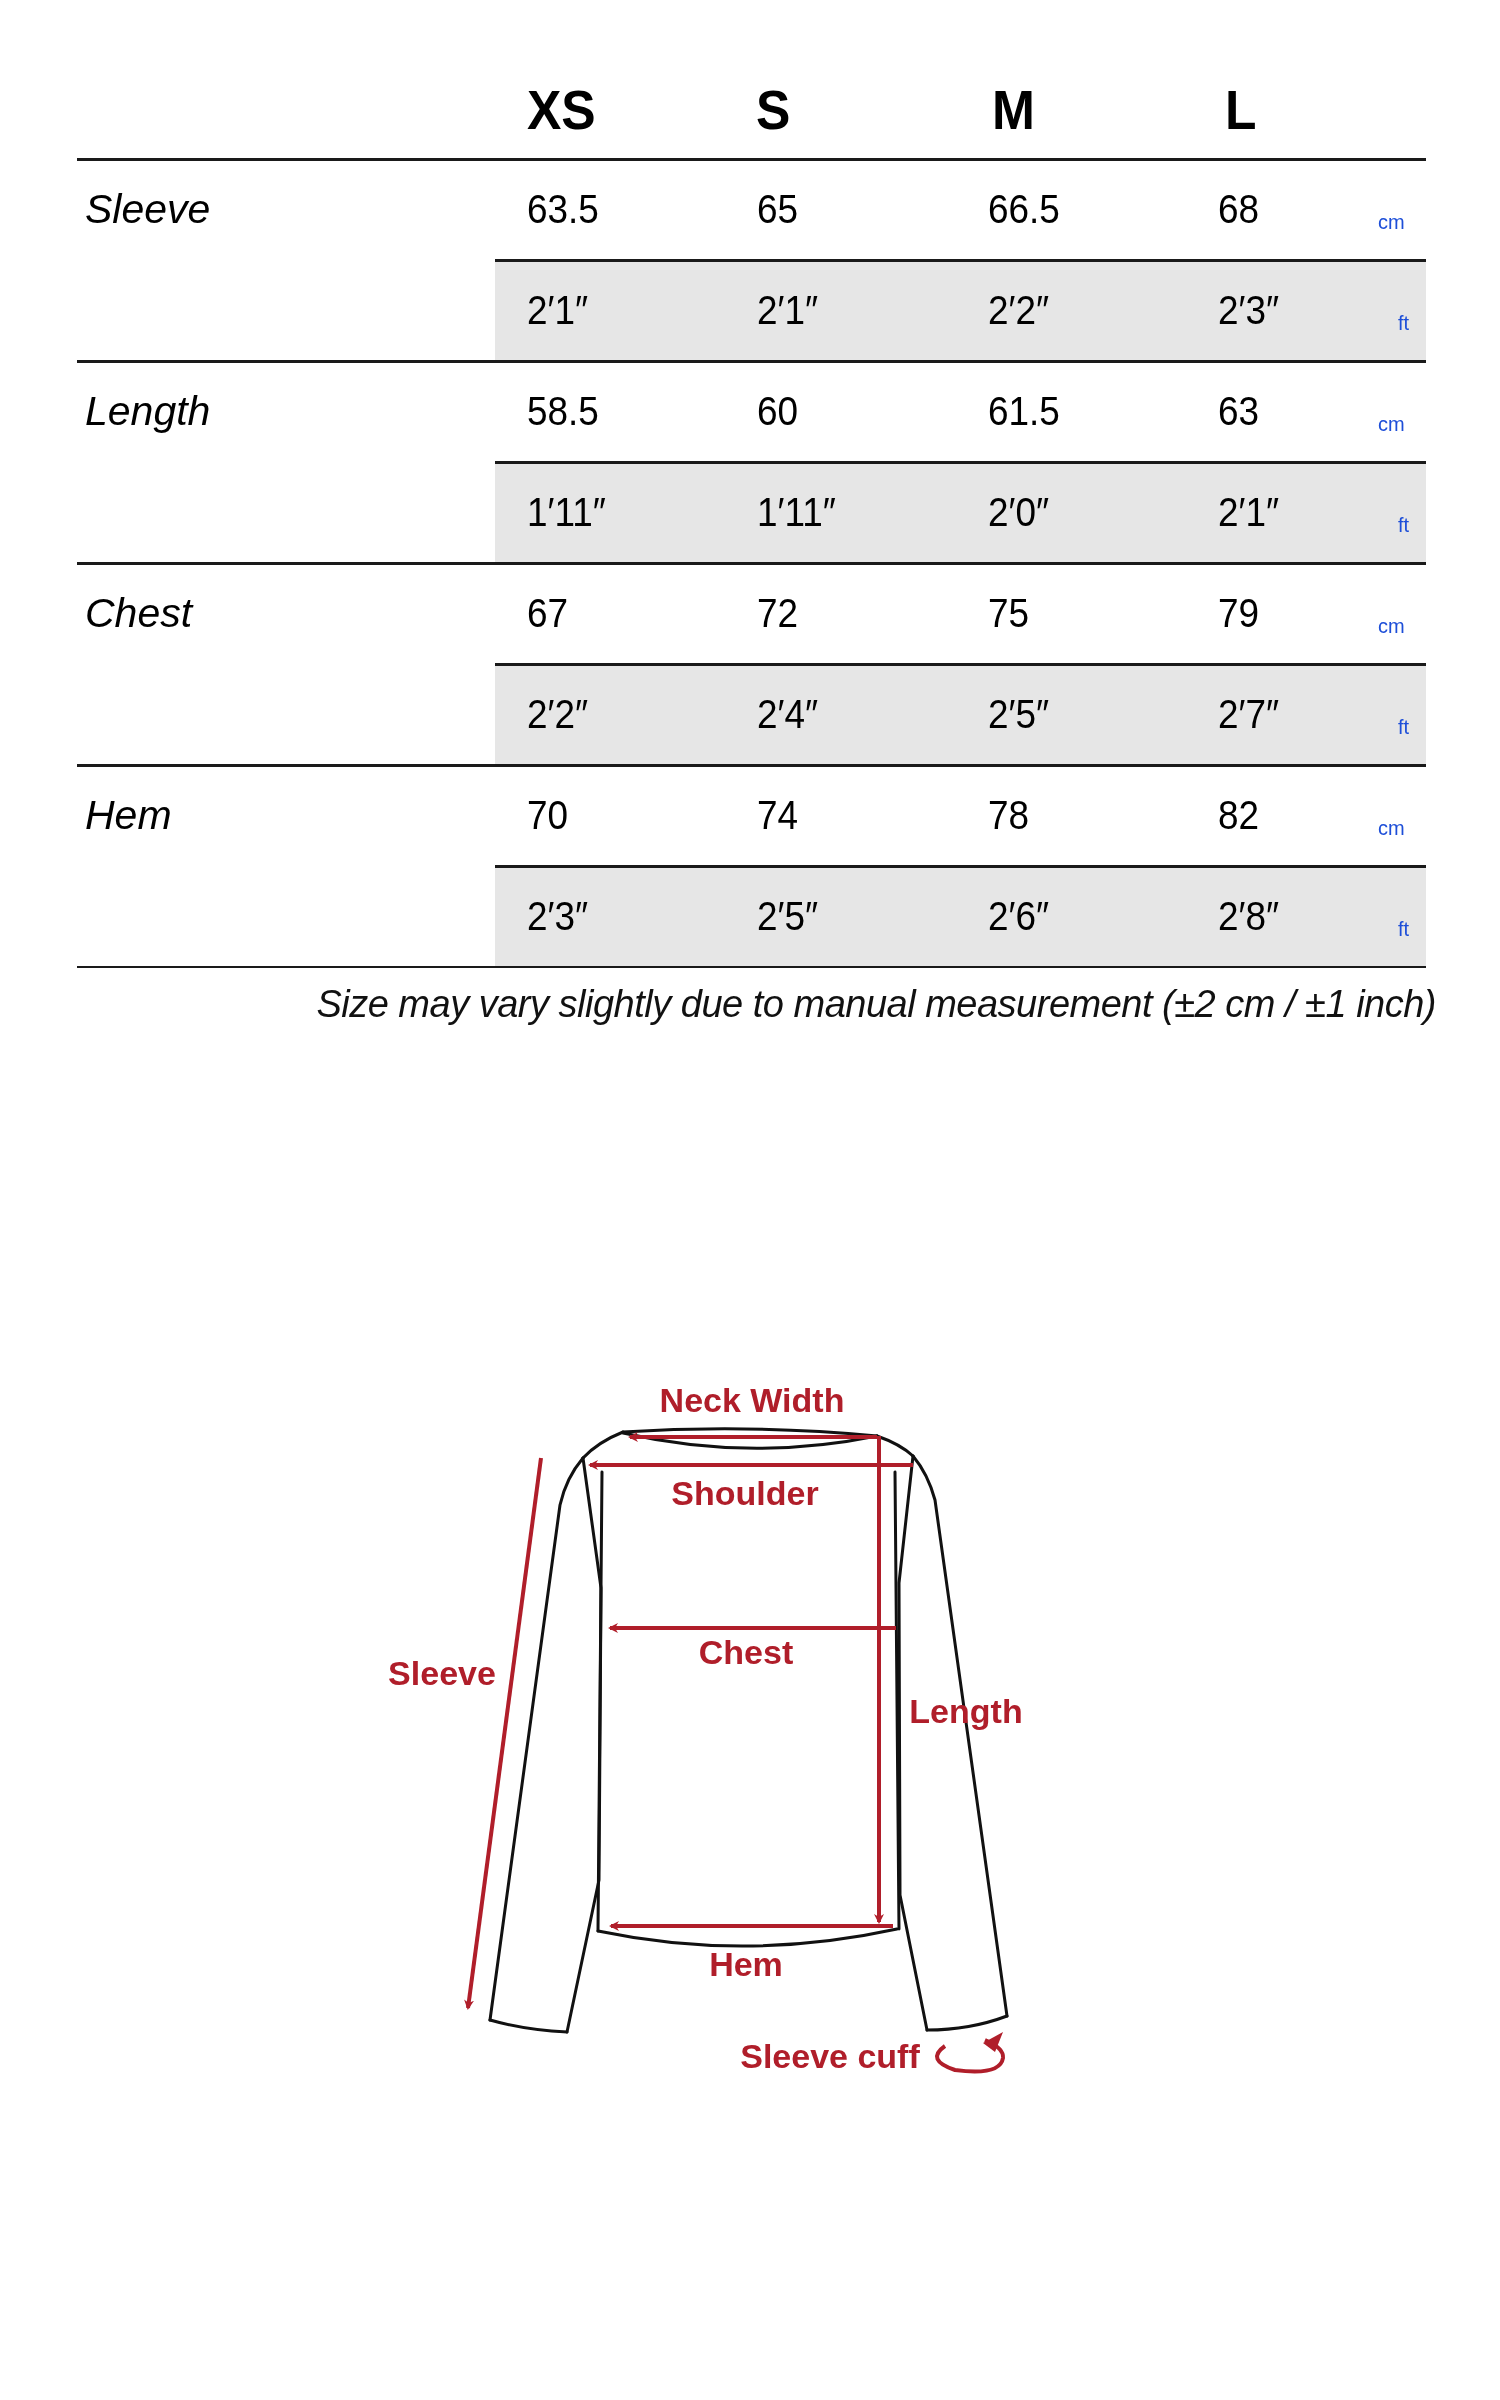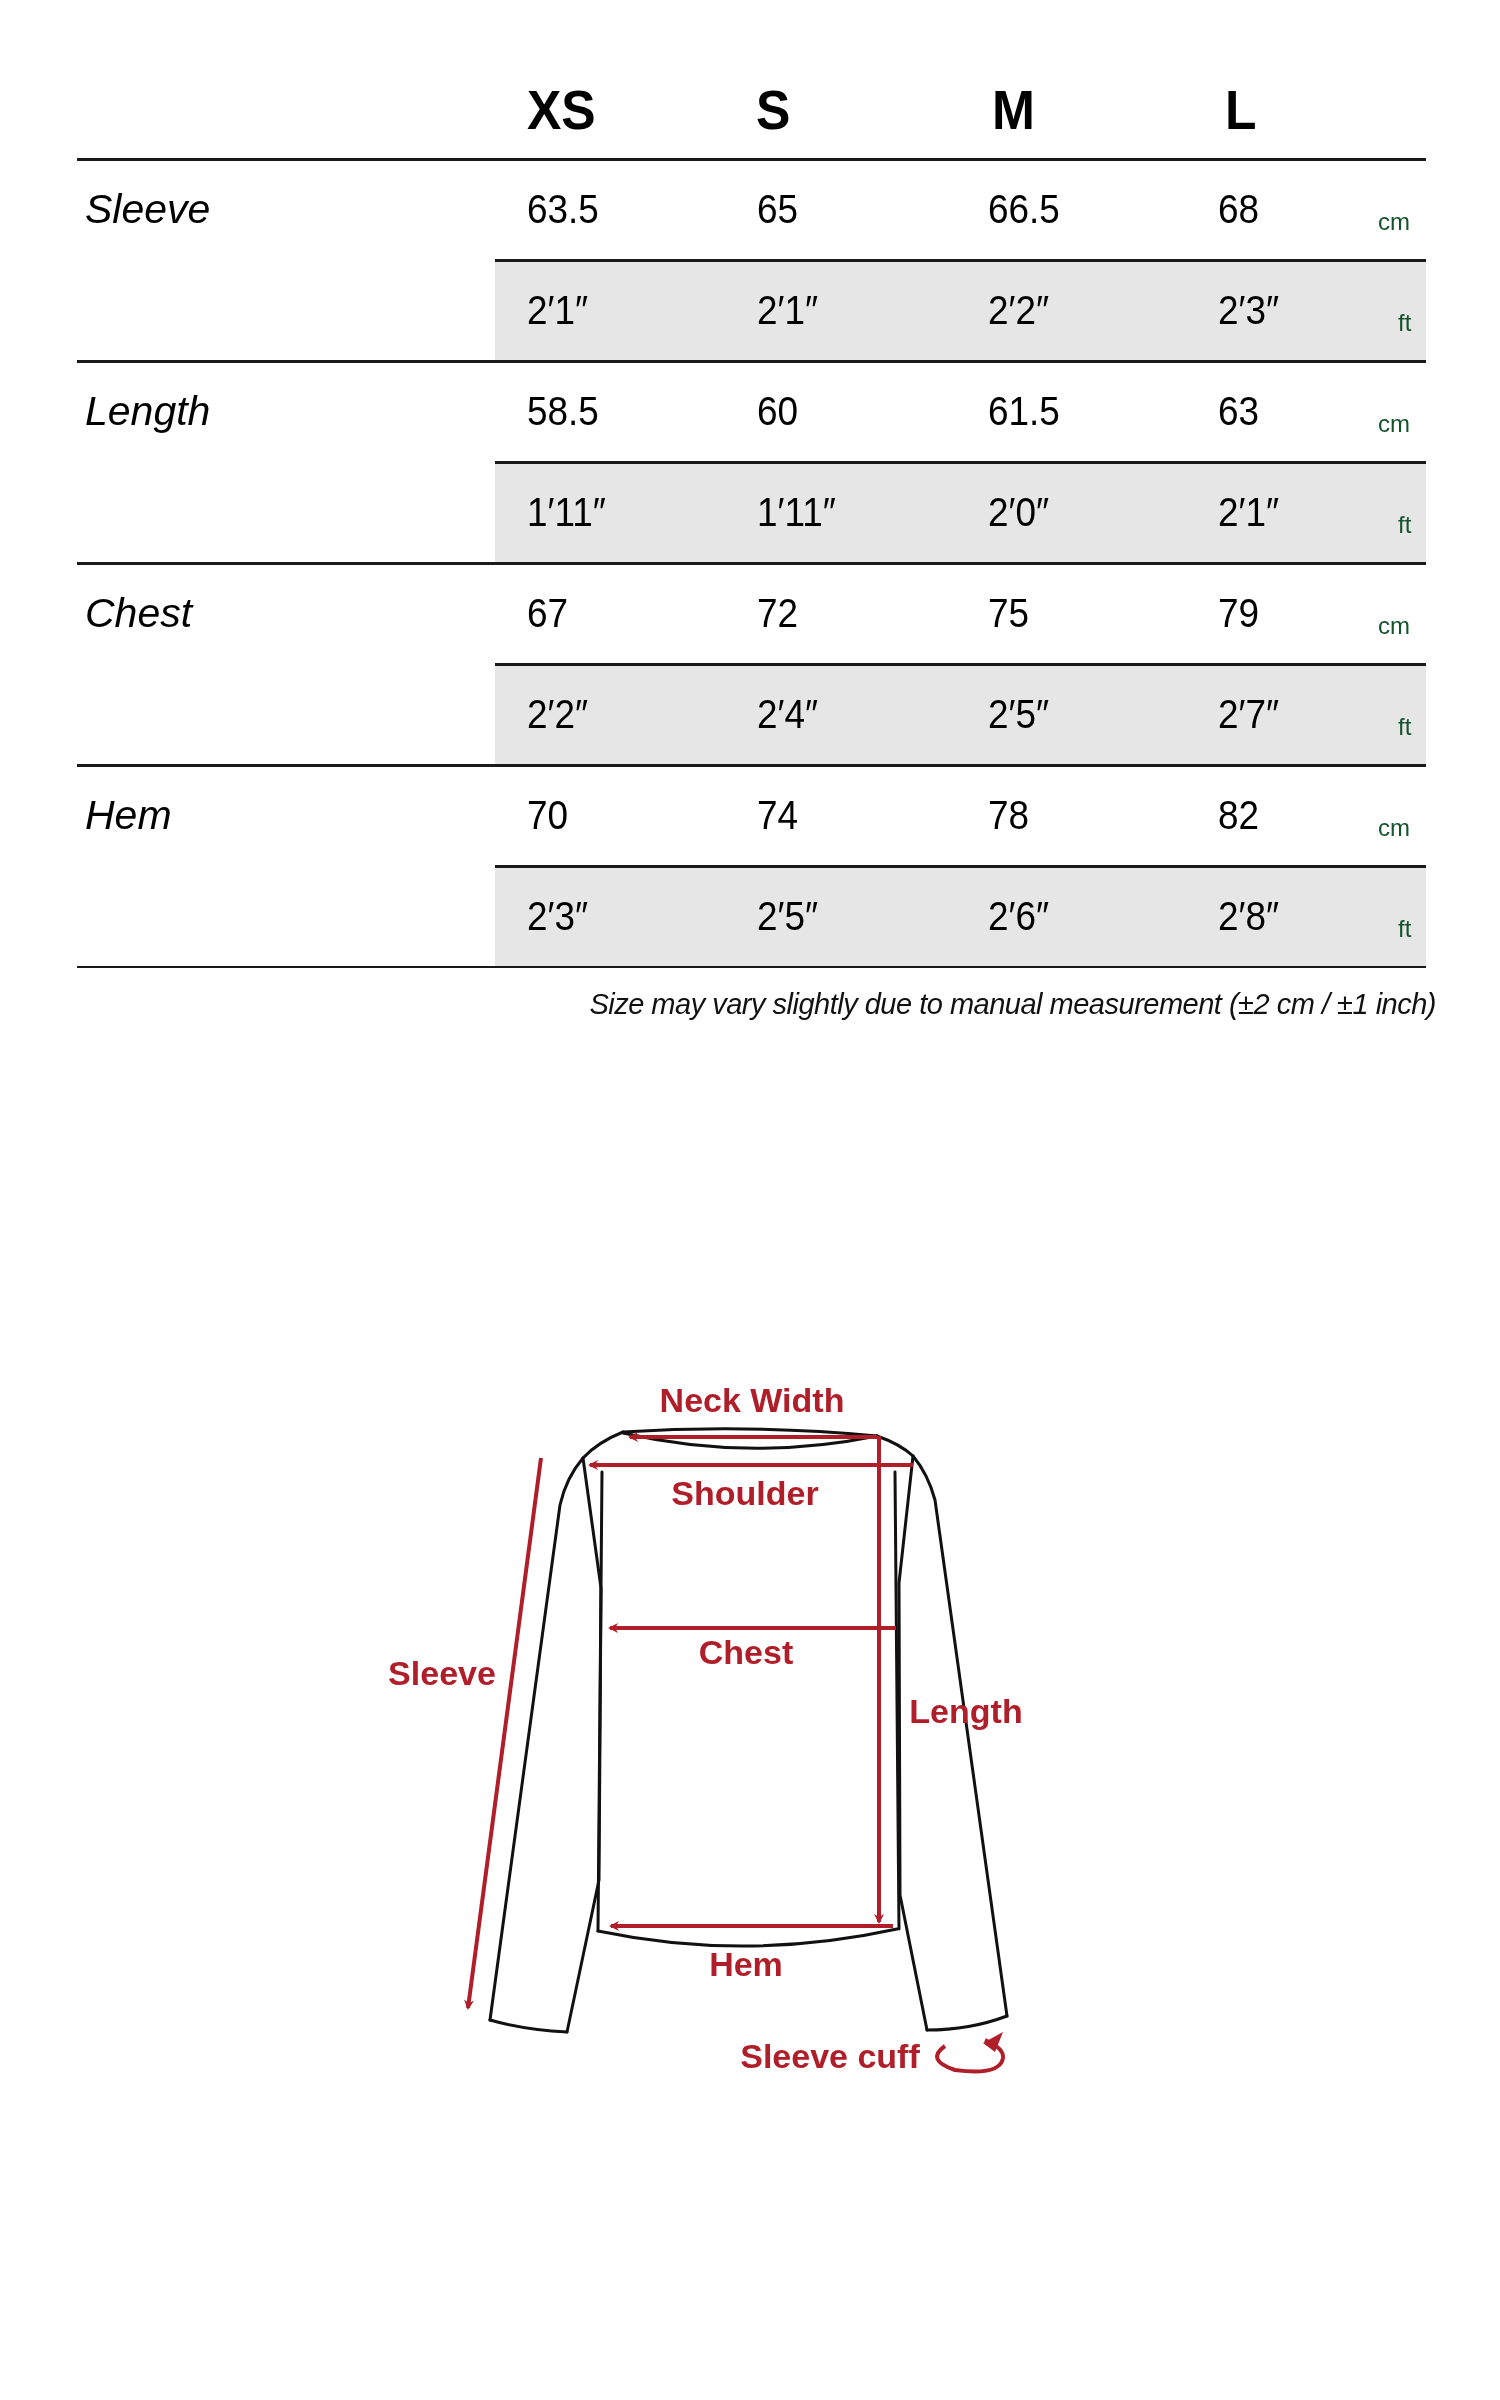--- a/index.html
+++ b/index.html
@@ -4,22 +4,22 @@
 <style>
   html, body { margin:0; padding:0; background:#ffffff; }
   body { width:1500px; height:2400px; position:relative; overflow:hidden; font-family:"Liberation Sans", sans-serif; color:#000; }
   .abs { position:absolute; }
   .size-header { position:absolute; top:82px; font-size:56px; font-weight:bold; line-height:56px; transform:scaleX(0.92); transform-origin:left top; }
   .hline { position:absolute; left:77px; width:1349px; height:3px; background:#1a1a1a; }
   .subline { position:absolute; left:495px; width:931px; height:3px; background:#1a1a1a; }
   .gray { position:absolute; left:495px; width:931px; height:98px; background:#e6e6e6; }
   .mlabel { position:absolute; left:85px; font-size:41px; font-style:italic; line-height:41px; }
   .val { position:absolute; font-size:41px; line-height:41px; transform:scaleX(0.9); transform-origin:left top; }
-  .unit { position:absolute; font-size:24px; color:#14532d; line-height:24px;text-align:right; }
-  .note { position:absolute; right:64px; font-size:29px; font-style:italic; line-height:30px; color:#111; letter-spacing:-0.5px; }
+  .unit { position:absolute; font-size:20px; color:#1d4ed8; line-height:24px;text-align:right; }
+  .note { position:absolute; right:64px; font-size:38px; font-style:italic; line-height:30px; color:#111; letter-spacing:-0.5px; }
   svg text { font-family:"Liberation Sans", sans-serif; font-weight:bold; }
 </style>
 </head>
 <body>
 
 <div>
 
   <div class="size-header" style="left:527px;">XS</div>
   <div class="size-header" style="left:756px;">S</div>
   <div class="size-header" style="left:992px;">M</div>

